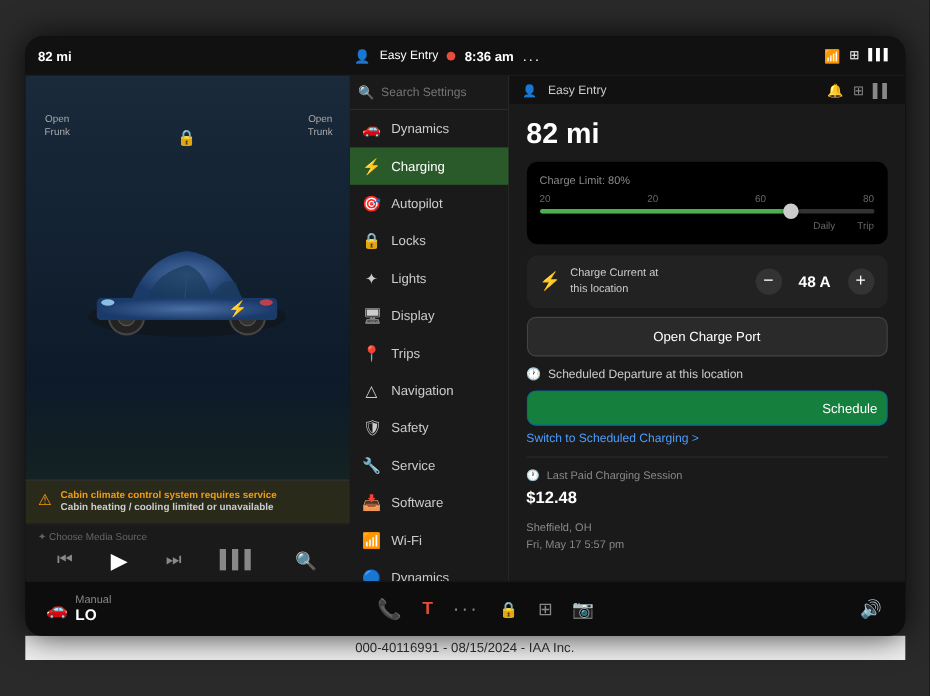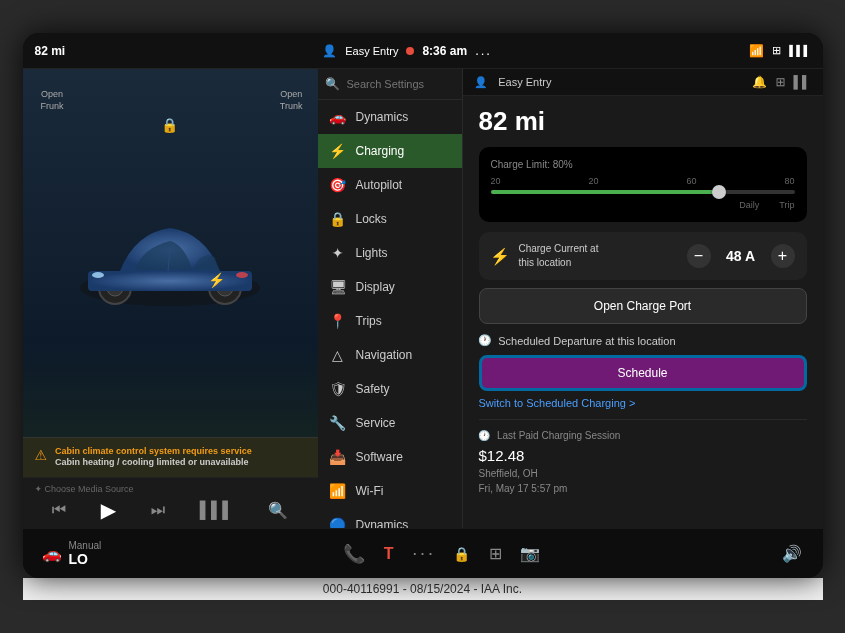--- a/index.html
+++ b/index.html
@@ -325,28 +325,28 @@
     .scheduled-title {
       display: flex;
       align-items: center;
       gap: 6px;
       color: #ccc;
       font-size: 11px;
       margin-bottom: 8px;
     }
     .schedule-btn {
       width: 100%;
-      background: #701a75;
-      color: #fff;
-      border: 3px solid #0369a1;
+      background: #15803d;
+      color: #fff;
+      border: 1px solid #0369a1;
       border-radius: 8px;
       padding: 8px;
       font-size: 12px;
       cursor: pointer;
-      text-align: center;
+      text-align: right;
       margin-bottom: 6px;
     }
     .switch-charging {
       color: #4a9eff;
       font-size: 11px;
       cursor: pointer;
       margin-bottom: 10px;
     }
 
     .last-session {
@@ -357,22 +357,22 @@
       display: flex;
       align-items: center;
       gap: 6px;
       color: #888;
       font-size: 10px;
       margin-bottom: 6px;
     }
     .session-amount {
       color: #fff;
       font-size: 15px;
-      font-weight: 400;
-      margin-bottom: 2px;
+      font-weight: 700;
+      margin-bottom: 12px;
     }
     .session-location {
       color: #888;
       font-size: 10px;
       line-height: 1.5;
     }
 
     
     .panel-top-bar {
       display: flex;
@@ -466,21 +466,21 @@
     .car-illustration {
       position: relative;
       width: 220px;
       height: 130px;
       margin-top: 10px;
     }
 
     
     .open-label {
       position: absolute;
-      top: 20px;
+      top: 34px;
       color: #aaa;
       font-size: 9px;
       text-align: center;
       line-height: 1.3;
     }
     .open-frunk { left: 18px; }
     .open-trunk { right: 15px; }
 
     .lock-icon-car {
       position: absolute;

